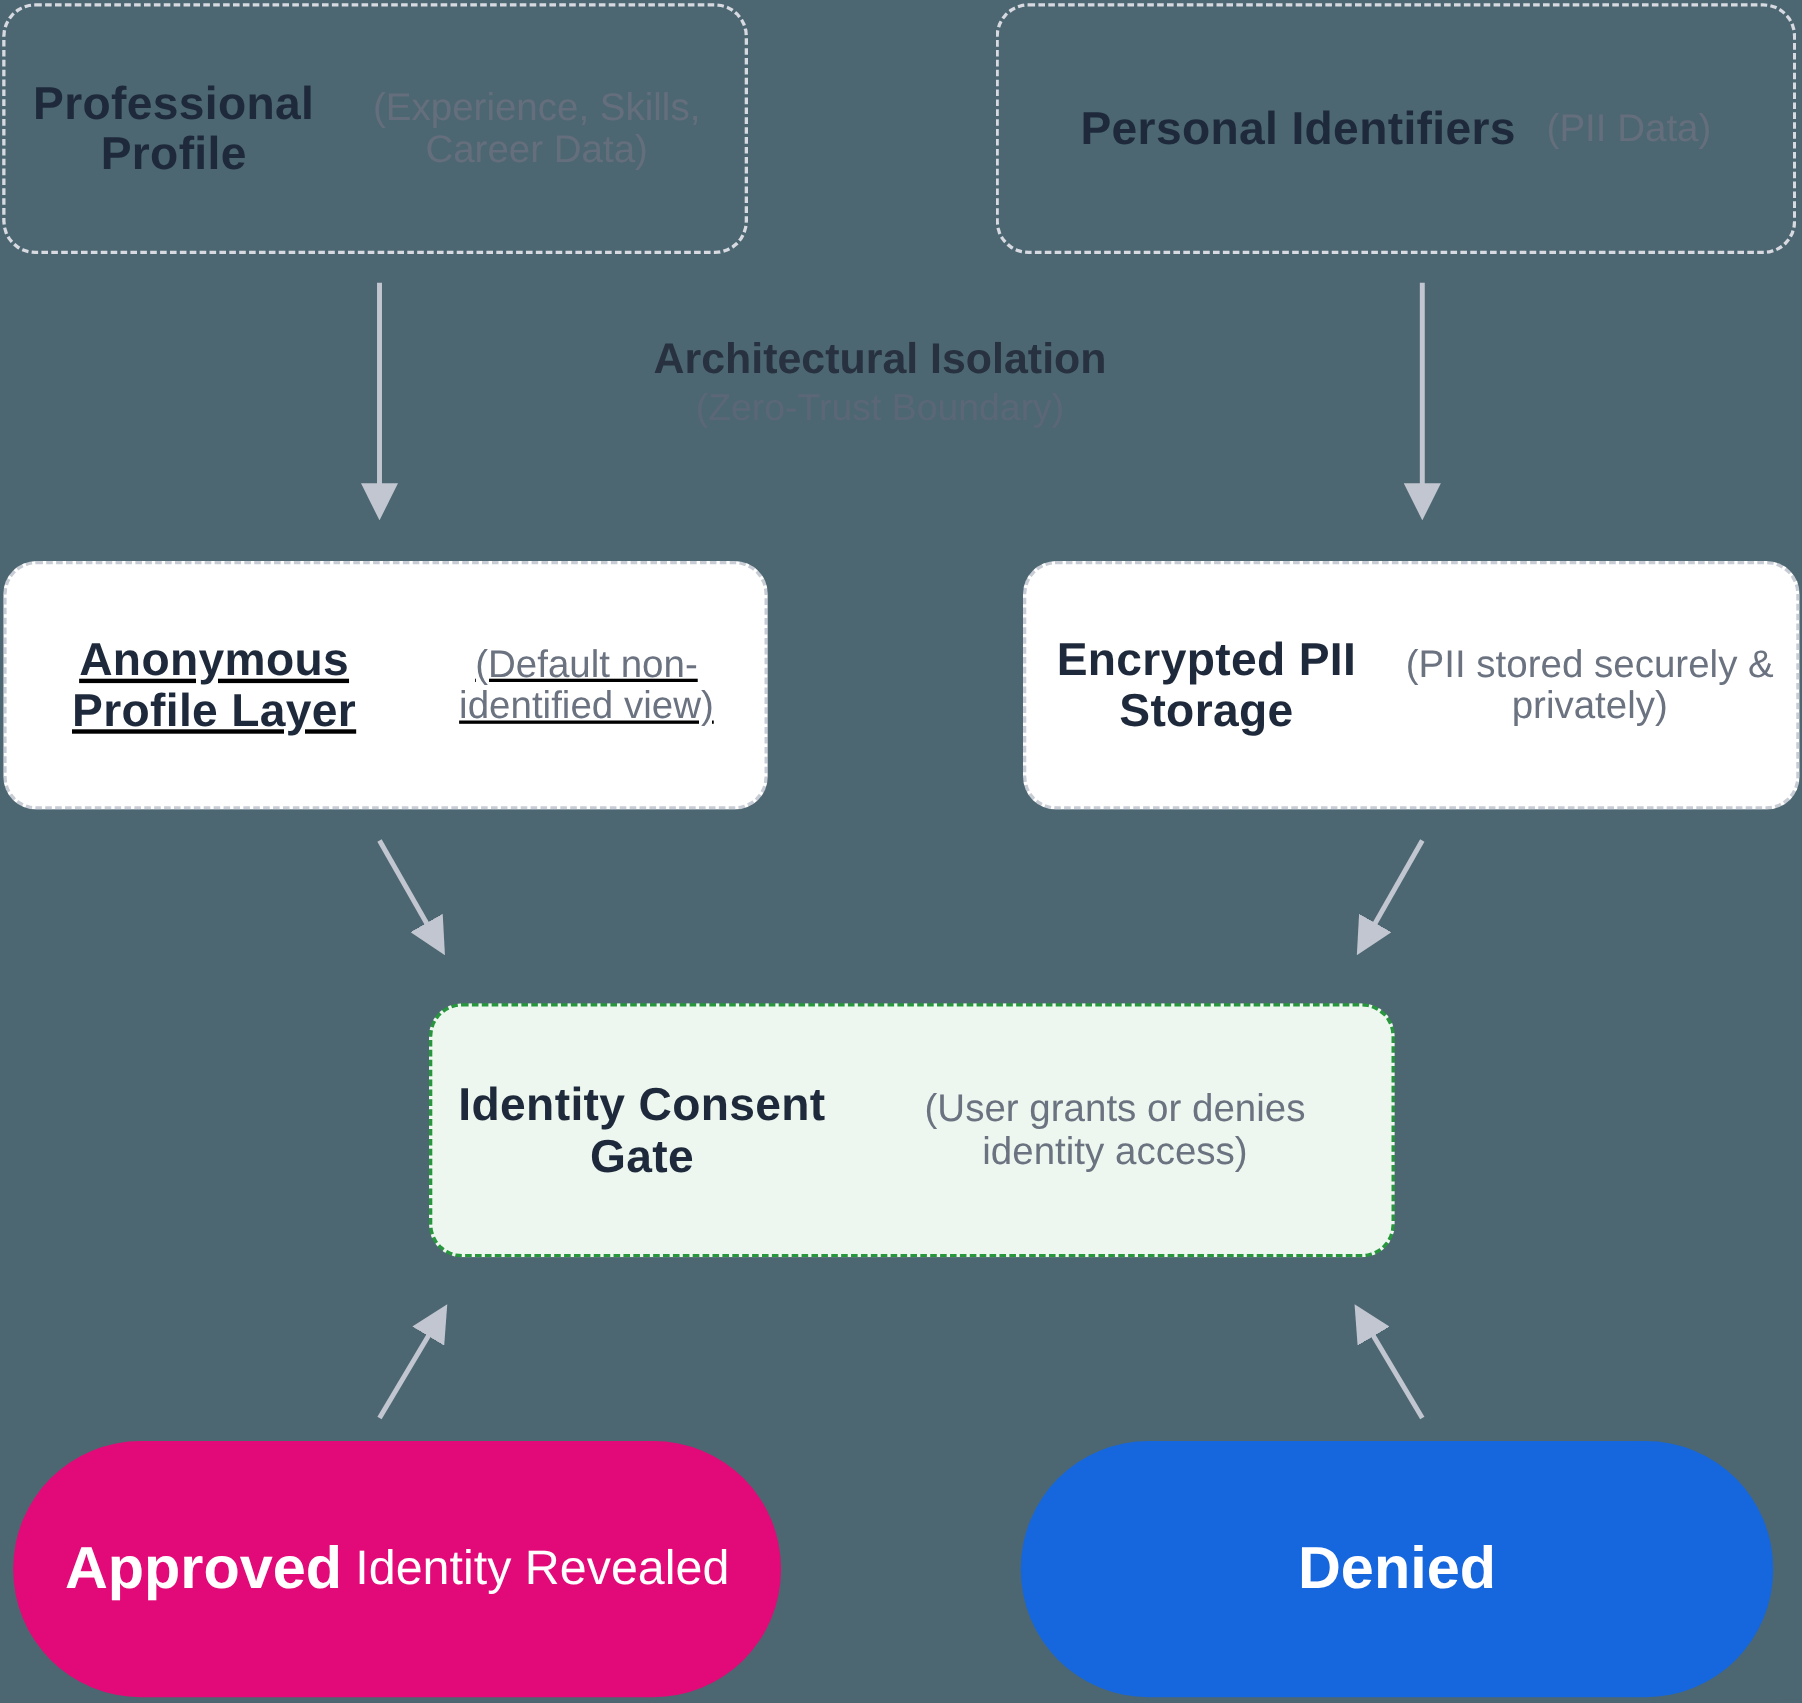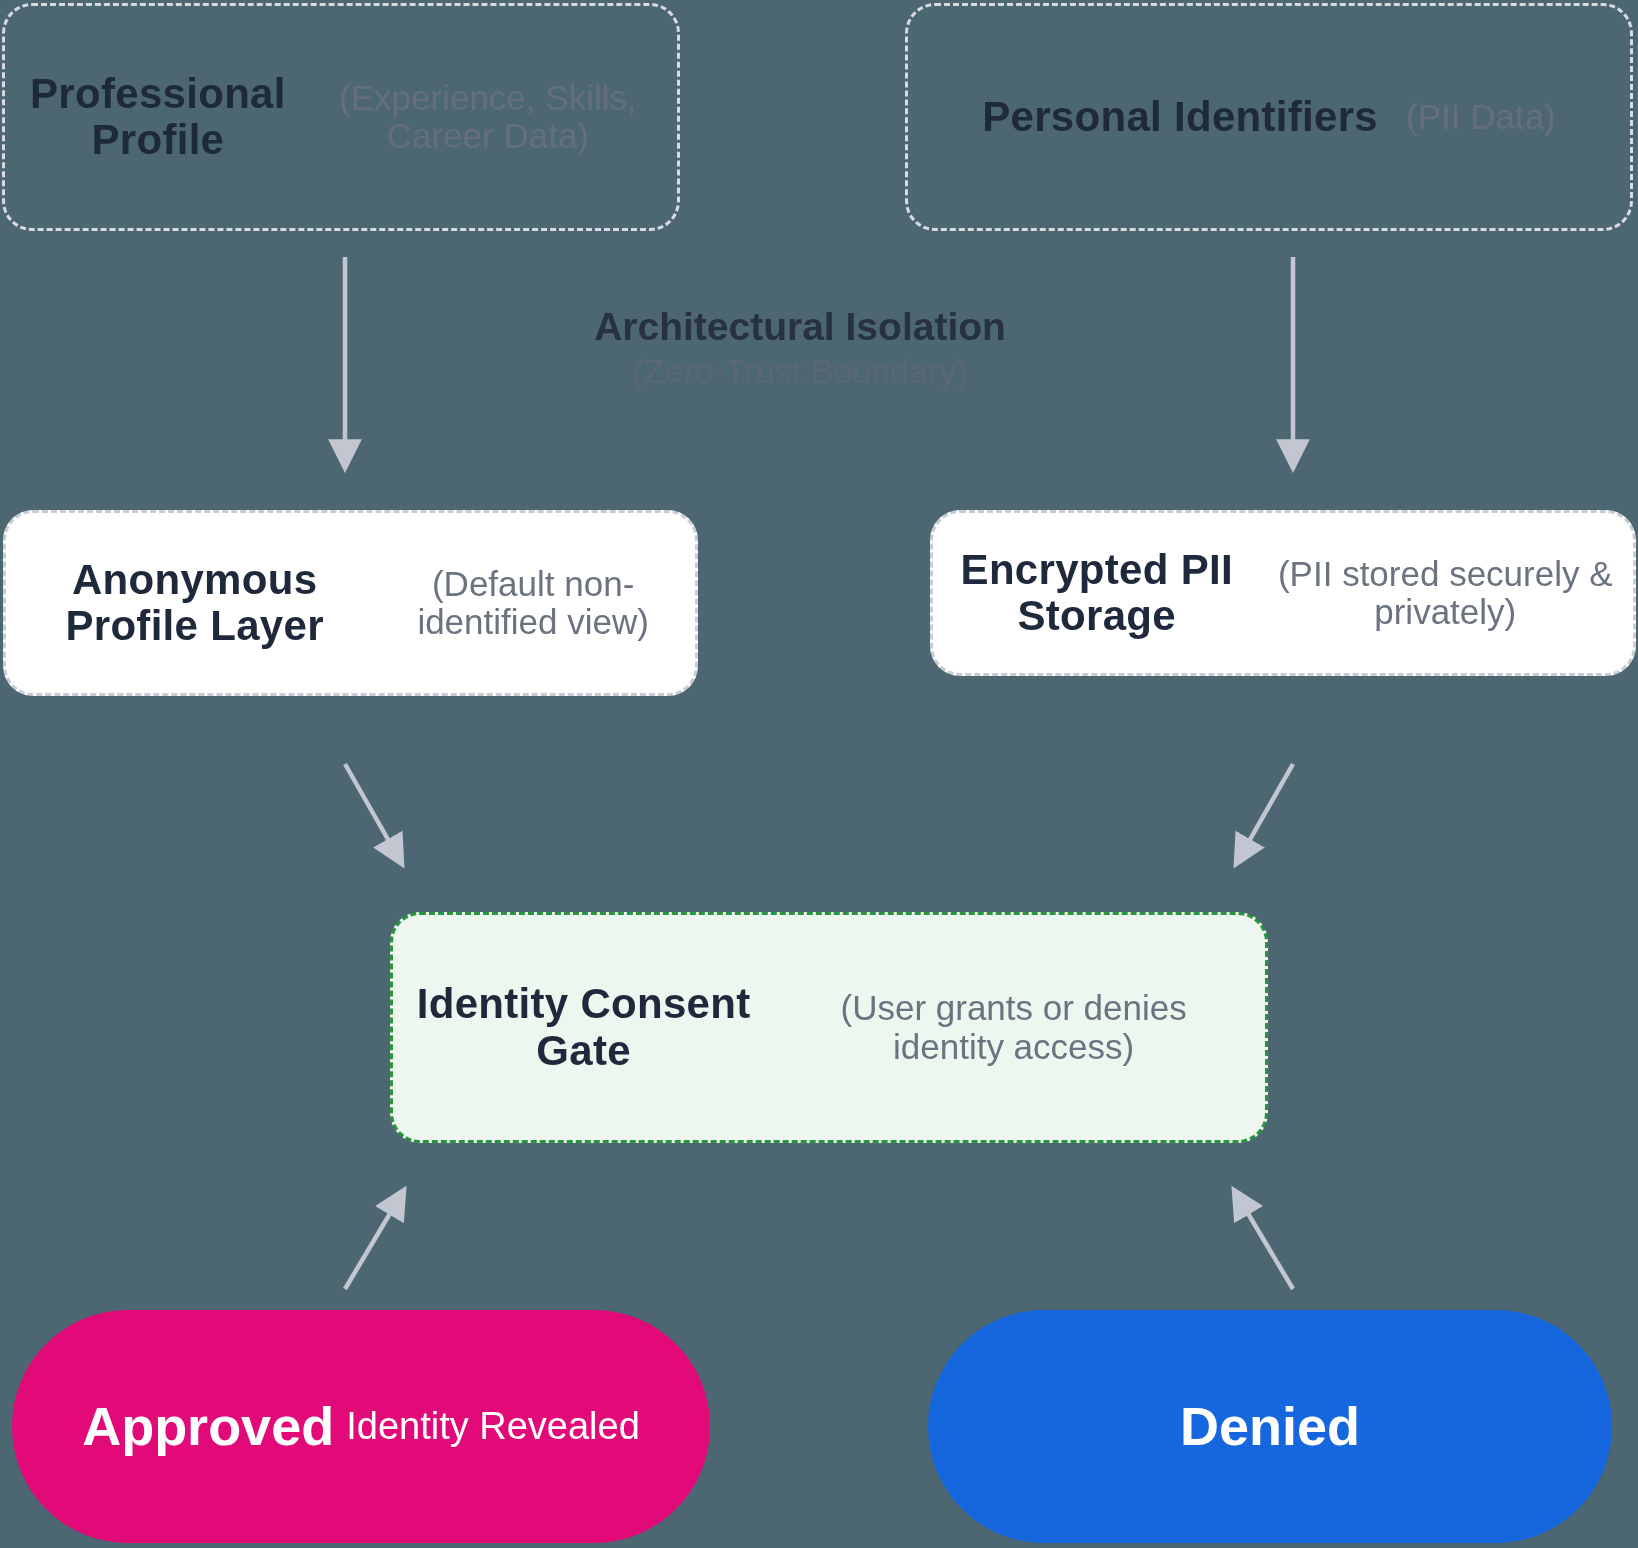--- a/index.html
+++ b/index.html
@@ -98,32 +98,32 @@
     gap: 12px;
     text-align: center;
   }
   .pill .title {
     font-size: 54px;
     font-weight: 700;
     color: #ffffff;
     line-height: 1.05;
   }
   .pill .subtitle {
-    font-size: 38px;
+    font-size: 44px;
     font-weight: 400;
     color: #ffffff;
     line-height: 1.05;
   }
   .pill-approved { background: #e20a78; left: 12px;  top: 1310px; width: 698px; height: 233px; }
   .pill-denied   { background: #1667dd; left: 928px; top: 1310px; width: 684px; height: 233px; }
 
   .box-professional { left: 2px;   top: 3px;   width: 678px; height: 228px; }
   .box-personal     { left: 905px; top: 3px;   width: 728px; height: 228px; }
-  .box-anonymous    { left: 3px;   top: 510px; width: 695px; height: 186px; }
-  .box-encrypted    { left: 930px; top: 510px; width: 706px; height: 166px; padding-left: 11px; }
+  .box-anonymous    { left: 3px;   top: 510px; width: 695px; height: 226px; text-decoration: underline; }
+  .box-encrypted    { left: 930px; top: 510px; width: 706px; height: 226px; padding-left: 11px; }
   .box-gate         { left: 390px; top: 912px; width: 878px; height: 231px; }
 </style>
 </head>
 <body>
 
 <div class="canvas">
 
   <svg class="arrows" viewBox="0 0 1638 1548" xmlns="http://www.w3.org/2000/svg">
     <defs>
       <marker id="ah" viewBox="0 0 10 10" refX="8.5" refY="5" markerWidth="7.5" markerHeight="7.5" orient="auto-start-reverse">

